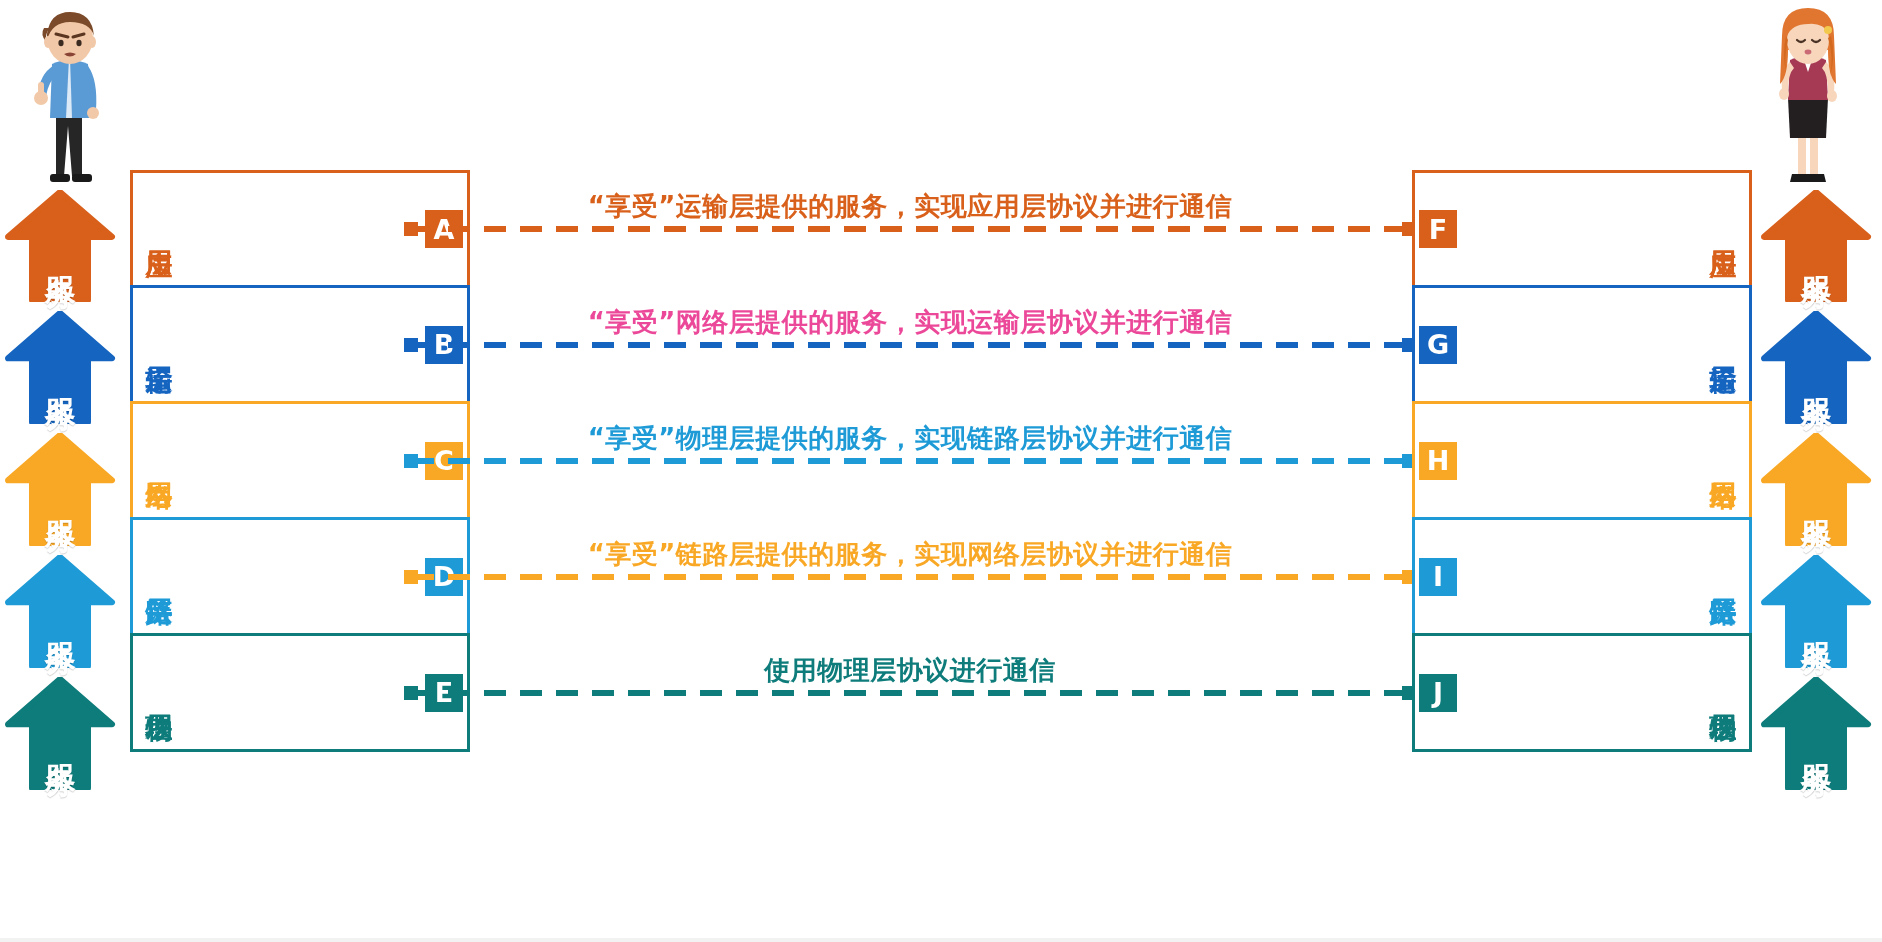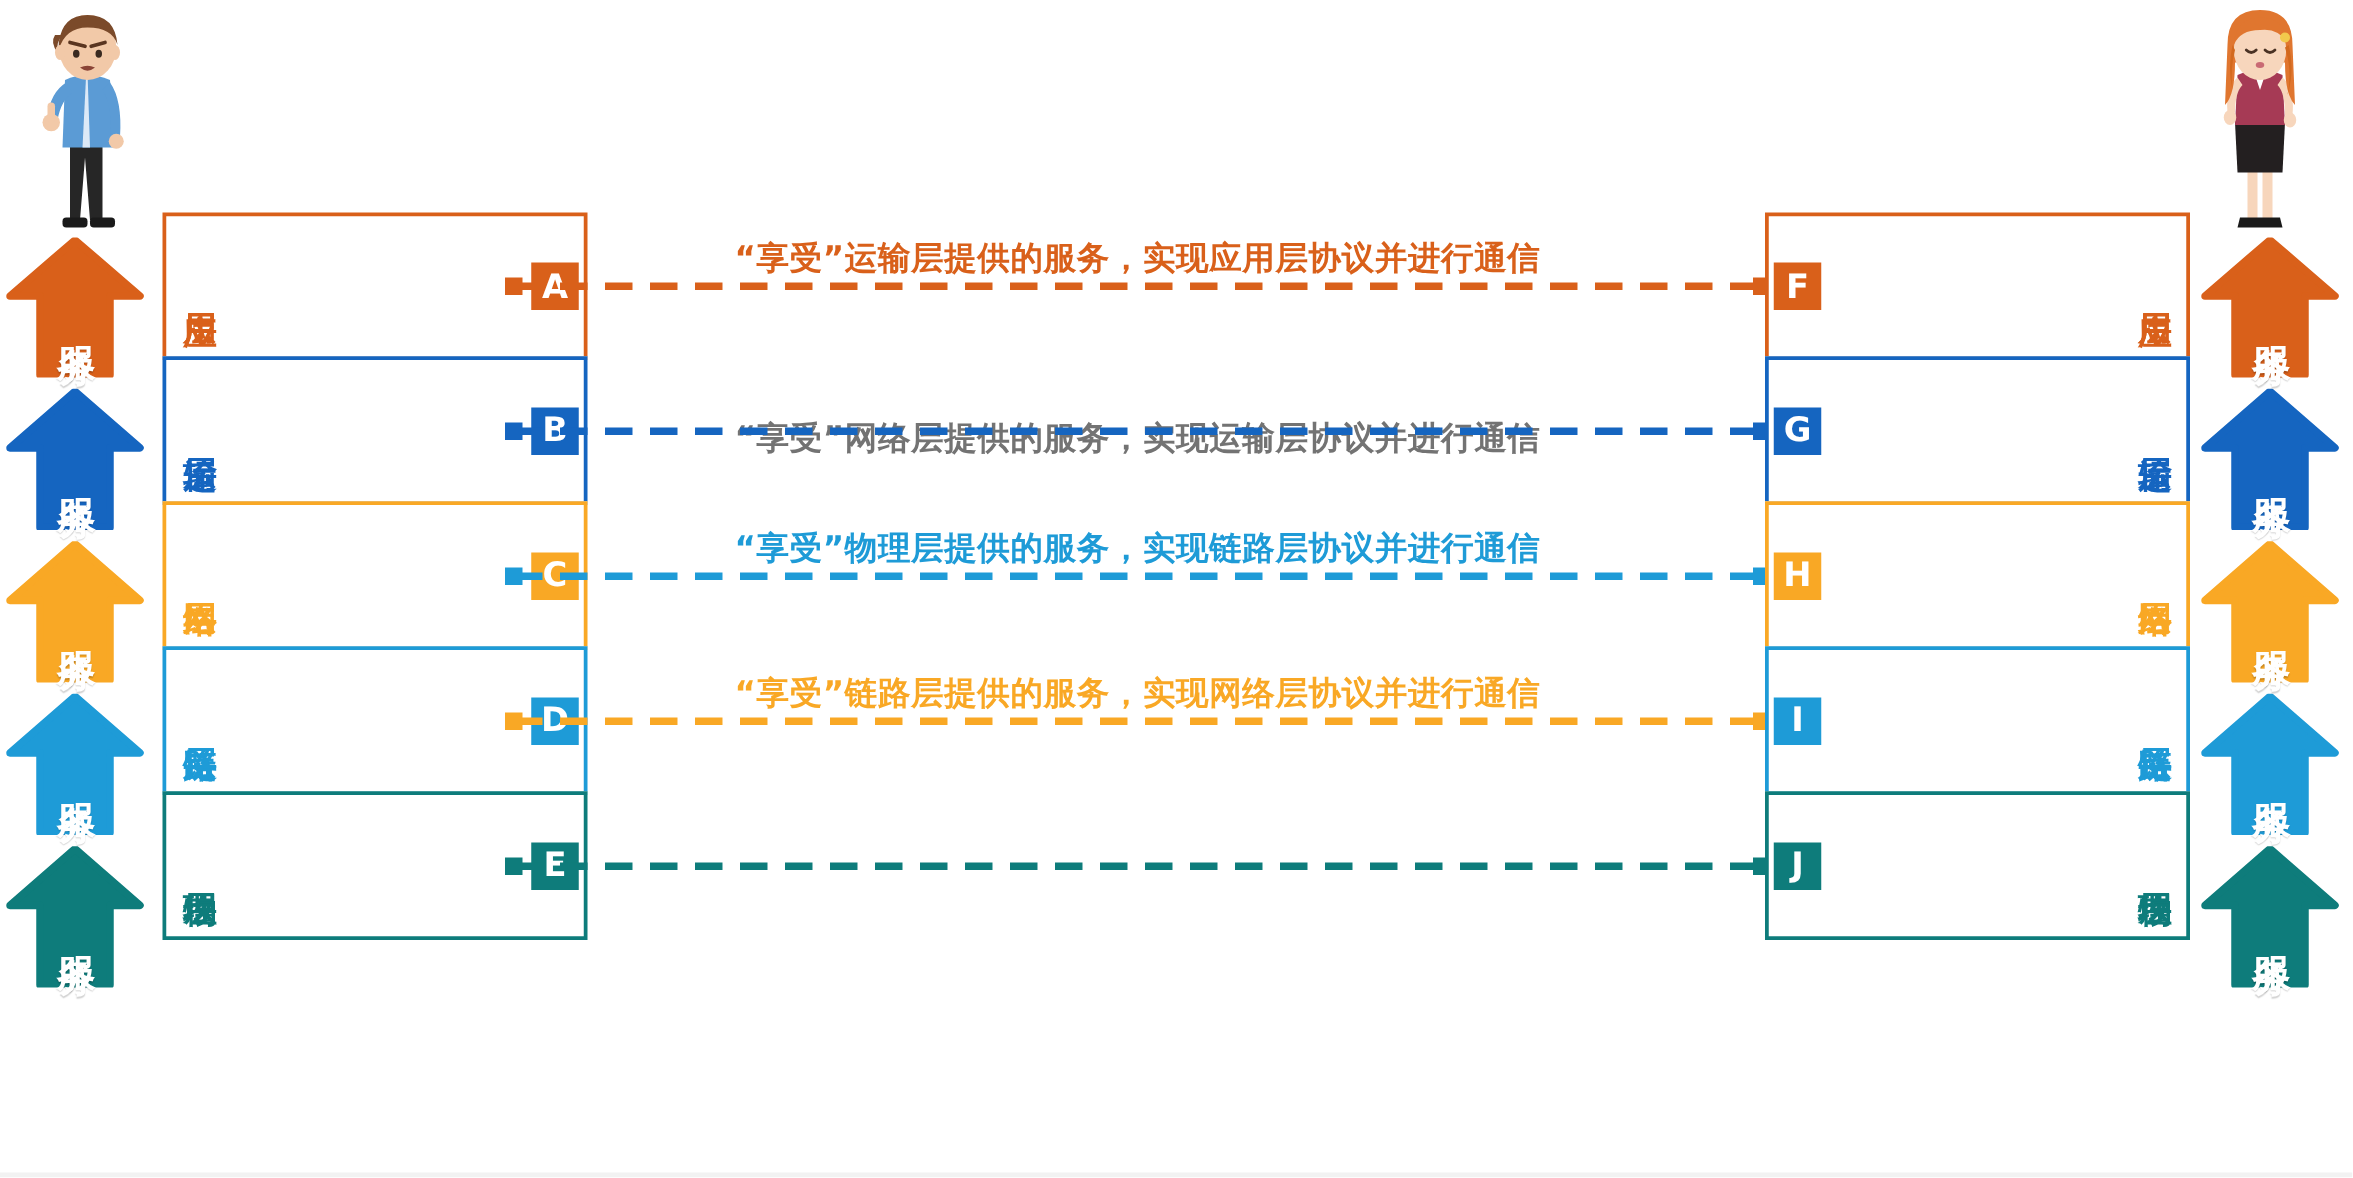--- a/index.html
+++ b/index.html
@@ -257,21 +257,21 @@
               </marker>
               <marker id="mkR-application" markerWidth="7" markerHeight="7" refX="1" refY="3.5" orient="auto">
                 <path d="M0 0 L7 3.5 L0 7 Z" fill="#D9601A"></path>
               </marker>
             </defs>
             <line x1="8" y1="7" x2="1004" y2="7" stroke="#D9601A" stroke-width="6" stroke-dasharray="22 14" marker-start="url(#mkL-application)" marker-end="url(#mkR-application)"></line>
           </svg>
         </div>
       </div>
       <div class="channel-row" style="height: 119px; margin-top: -3px;">
-        <div class="channel-caption" style="color: #737373; top: 19.5px; margin-top: 28px;">“享受”网络层提供的服务，实现运输层协议并进行通信</div>
+        <div class="channel-caption" style="color: #ec4899; top: 19.5px;">“享受”网络层提供的服务，实现运输层协议并进行通信</div>
         <div class="arrow-line" style="top: 52.5px;">
           <svg viewBox="0 0 1012 14" preserveAspectRatio="none">
             <defs>
               <marker id="mkL-transport" markerWidth="7" markerHeight="7" refX="6" refY="3.5" orient="auto">
                 <path d="M7 0 L0 3.5 L7 7 Z" fill="#1565C0"></path>
               </marker>
               <marker id="mkR-transport" markerWidth="7" markerHeight="7" refX="1" refY="3.5" orient="auto">
                 <path d="M0 0 L7 3.5 L0 7 Z" fill="#1565C0"></path>
               </marker>
             </defs>
@@ -305,20 +305,21 @@
               </marker>
               <marker id="mkR-network" markerWidth="7" markerHeight="7" refX="1" refY="3.5" orient="auto">
                 <path d="M0 0 L7 3.5 L0 7 Z" fill="#F9A825"></path>
               </marker>
             </defs>
             <line x1="8" y1="7" x2="1004" y2="7" stroke="#F9A825" stroke-width="6" stroke-dasharray="22 14" marker-start="url(#mkL-network)" marker-end="url(#mkR-network)"></line>
           </svg>
         </div>
       </div>
       <div class="channel-row" style="height: 119px; margin-top: -3px;">
+        <div class="channel-caption" style="color: rgb(14, 124, 123); top: 19.5px;">使用物理层协议进行通信</div>
         <div class="arrow-line" style="top: 52.5px;">
           <svg viewBox="0 0 1012 14" preserveAspectRatio="none">
             <defs>
               <marker id="mkL-physical" markerWidth="7" markerHeight="7" refX="6" refY="3.5" orient="auto">
                 <path d="M7 0 L0 3.5 L7 7 Z" fill="#0E7C7B"></path>
               </marker>
               <marker id="mkR-physical" markerWidth="7" markerHeight="7" refX="1" refY="3.5" orient="auto">
                 <path d="M0 0 L7 3.5 L0 7 Z" fill="#0E7C7B"></path>
               </marker>
             </defs>

